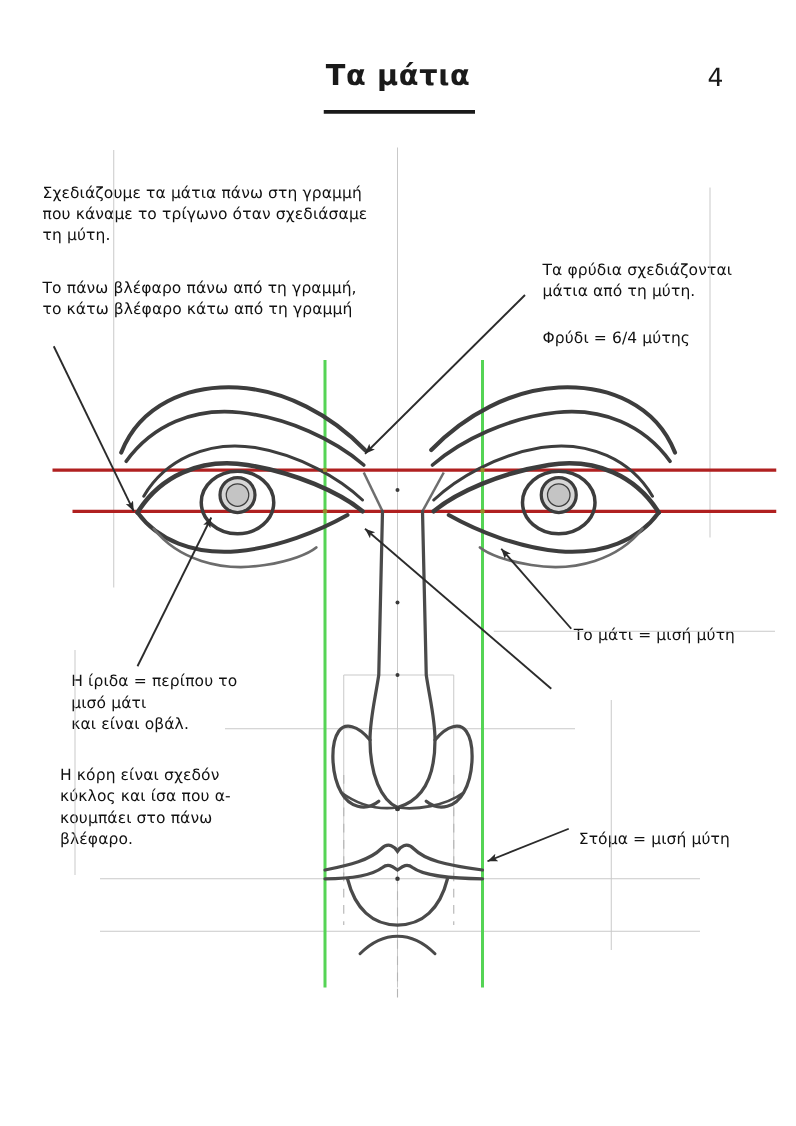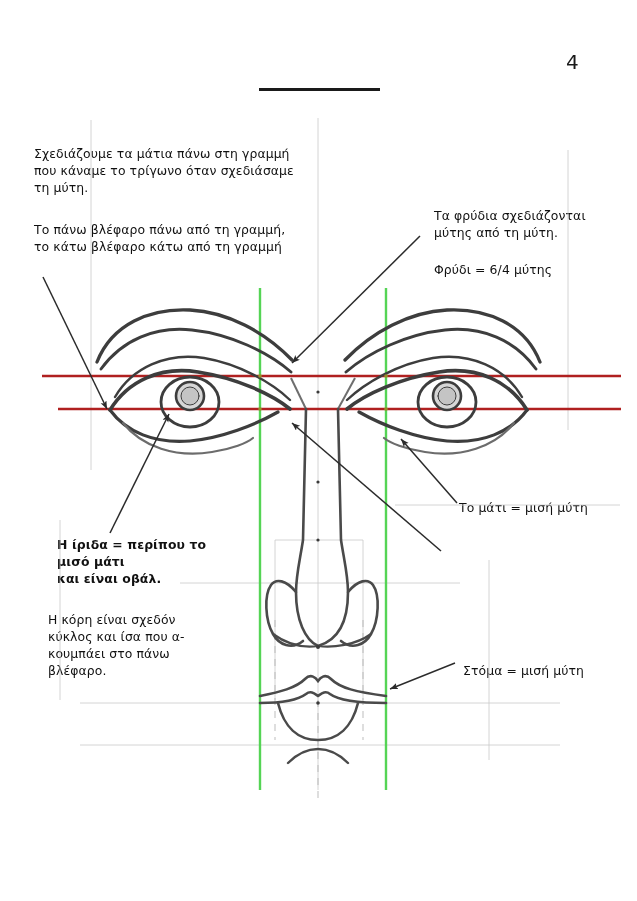--- a/index.html
+++ b/index.html
@@ -52,50 +52,51 @@
     font-size: 12.4px;
     line-height: 17px;
     color: #111111;
     white-space: pre-line;
     letter-spacing: 0.1px;
   }
   .note-a { left: 34px;  top: 145px; width: 340px; }
   .note-b { left: 34px;  top: 221px; width: 340px; }
   .note-c { left: 434px; top: 207px; width: 200px; }
   .note-d { left: 434px; top: 261px; width: 200px; }
-  .note-e { left: 57px;  top: 536px; width: 210px; font-weight: bold; }
+  .note-e { left: 57px;  top: 536px; width: 210px; }
   .note-f { left: 48px;  top: 611px; width: 210px; }
   .note-g { left: 459px; top: 499px; width: 180px; }
   .note-h { left: 379px; top: 537px; width: 250px; }
   .note-i { left: 463px; top: 662px; width: 180px; }
 
   
   #artwork {
     position: absolute;
     left: 0;
     top: 0;
     width: 637px;
     height: 901px;
   }
 </style>
 </head>
 <body>
 
 <div id="page">
 
+  <div class="page-title">Τα μάτια</div>
   <div class="title-rule"></div>
   <div class="page-number">4</div>
 
   <div class="note note-b">Το πάνω βλέφαρο πάνω από τη γραμμή,
 το κάτω βλέφαρο κάτω από τη γραμμή</div>
   <div class="note note-a">Σχεδιάζουμε τα μάτια πάνω στη γραμμή
 που κάναμε το τρίγωνο όταν σχεδιάσαμε
 τη μύτη.</div>
   <div class="note note-c">Τα φρύδια σχεδιάζονται
-μύτης από τη  μύτη.</div>
+μάτια από τη  μύτη.</div>
   <div class="note note-d">Φρύδι = 6/4 μύτης</div>
   <div class="note note-e">Η ίριδα = περίπου το
 μισό μάτι
 και είναι οβάλ.</div>
   <div class="note note-f">Η κόρη είναι σχεδόν
 κύκλος και ίσα που α-
 κουμπάει στο πάνω
 βλέφαρο.</div>
   <div class="note note-g">Το μάτι = μισή μύτη</div>
   <div class="note note-i">Στόμα = μισή μύτη</div>

